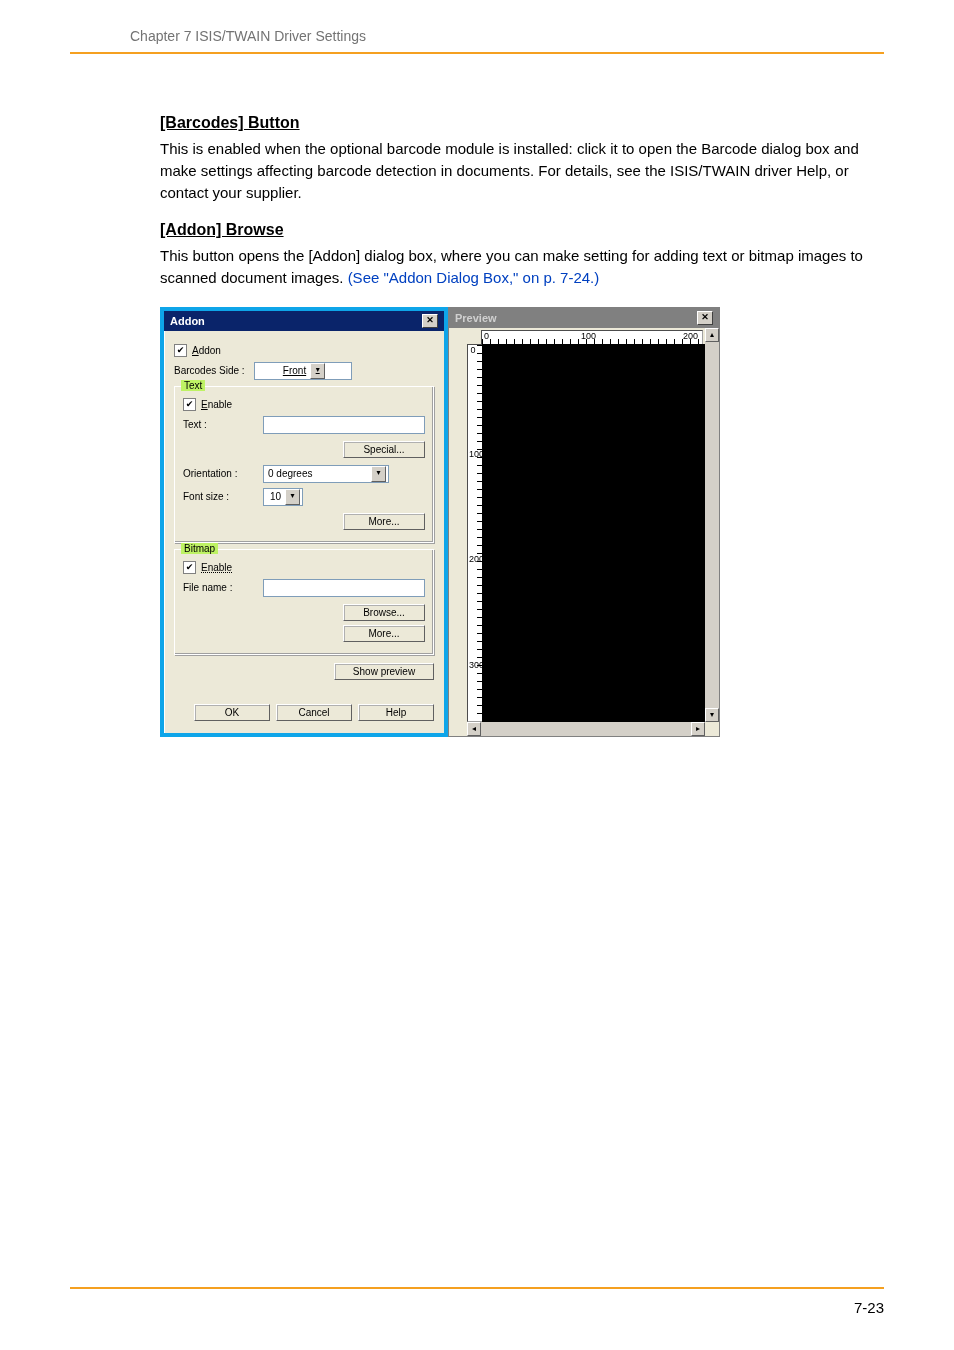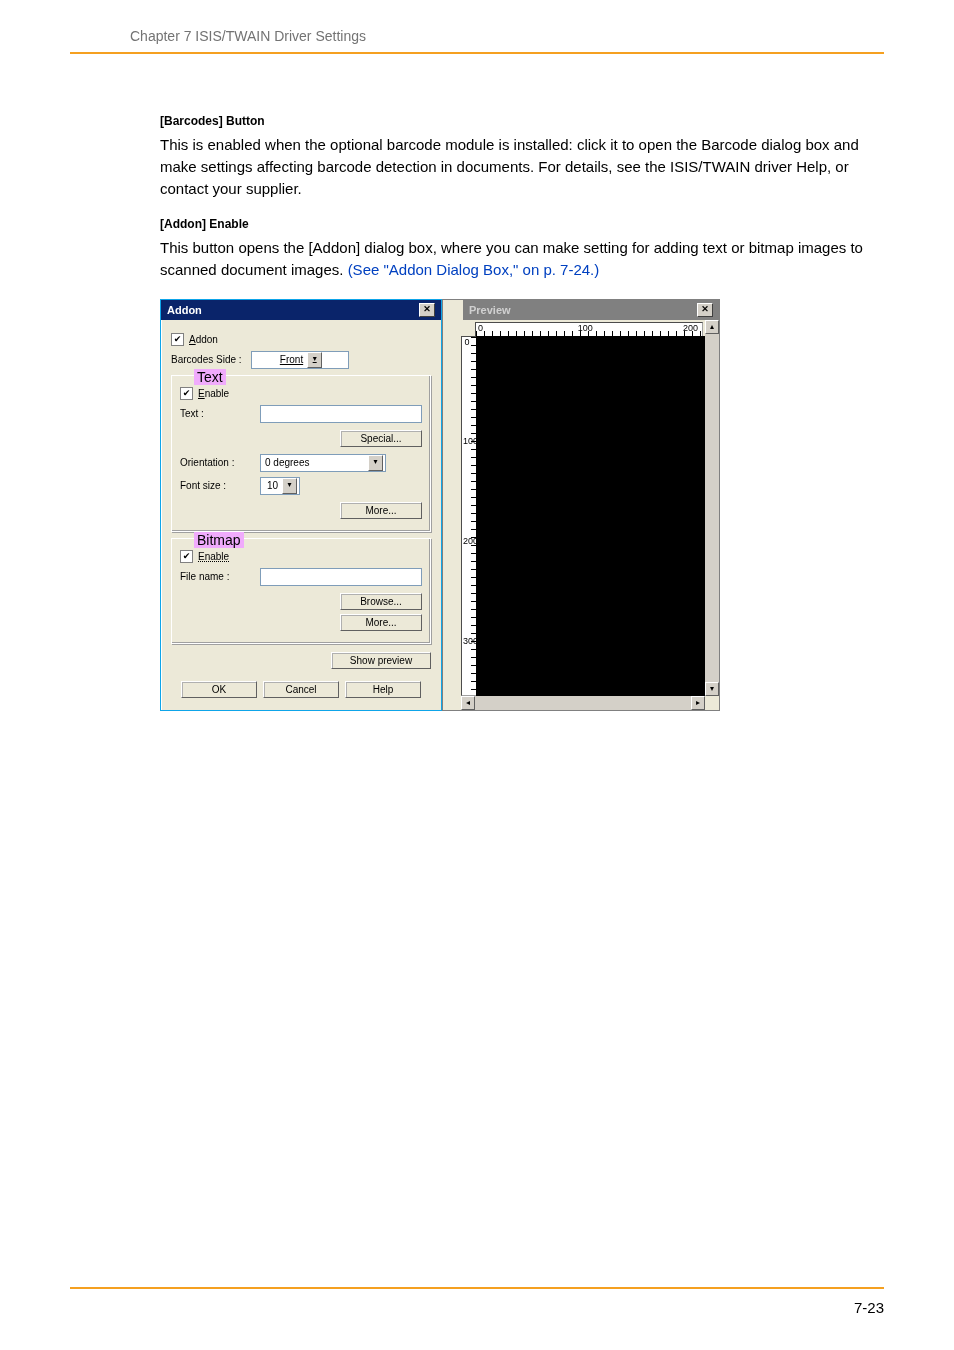--- a/index.html
+++ b/index.html
@@ -29,22 +29,23 @@
     border: none;
     border-top: 2px solid #f5a020;
     margin: 0 0 60px 0;
   }
   .content {
     padding-left: 90px;
     padding-right: 20px;
   }
   .section-title {
     font-weight: bold;
-    font-size: 12px;
+    font-size: 16px;
     margin-bottom: 6px;
+    text-decoration: underline;
   }
   .body-text {
     font-size: 15px;
     line-height: 1.45;
     margin-bottom: 18px;
   }
   .see-link {
     color: #0040c0;
   }
 
@@ -52,21 +53,21 @@
   .dialog-row {
     display: flex;
     gap: 0;
     margin-top: 10px;
     width: 560px;
     font-size: 10px;
     color: #000;
   }
   .win-dialog {
     background: #ece9d8;
-    border: 1px solid #0ea5e9;
+    border: 4px solid #0ea5e9;
     box-shadow: 1px 1px 0 #fff inset;
     flex: 0 0 280px;
     position: relative;
   }
   .win-preview {
     background: #ece9d8;
     border: 1px solid #808080;
     flex: 1 1 auto;
     position: relative;
   }
@@ -77,21 +78,20 @@
     font-size: 11px;
     padding: 3px 6px;
     display: flex;
     justify-content: space-between;
     align-items: center;
     height: 14px;
   }
   .titlebar.inactive {
     background: #808080;
     color: #d0d0d0;
-    margin-left: 20px;
   }
   .close-btn {
     width: 14px;
     height: 12px;
     background: #d4d0c8;
     border: 1px solid #fff;
     border-right-color: #404040;
     border-bottom-color: #404040;
     font-size: 9px;
     line-height: 10px;
@@ -160,46 +160,45 @@
     border: 1px solid #fff;
     box-shadow: -1px -1px 0 #a0a0a0 inset, 1px 1px 0 #a0a0a0;
     padding: 6px 8px 10px 8px;
     margin: 6px 0;
     position: relative;
   }
   .groupbox-title {
     position: absolute;
     top: -7px;
     left: 6px;
-    background: #f0abfc;
+    background: #bef264;
     padding: 0 3px;
-    font-size: 14px;
-    margin-left: 16px;
+    font-size: 10px;
   }
   .win-button {
     display: inline-block;
     background: #ece9d8;
     border: 1px solid #fff;
     border-right-color: #606060;
     border-bottom-color: #606060;
     box-shadow: 1px 1px 0 #b0b0b0 inset;
     padding: 2px 6px;
     font-size: 10px;
     text-align: center;
     width: 68px;
     margin: 2px 0;
   }
   .btn-row-right {
     text-align: right;
   }
   .bottom-btns {
     display: flex;
-    justify-content: center;
+    justify-content: flex-end;
     gap: 6px;
-    margin-top: 8px;
+    margin-top: 20px;
   }
   .bottom-btns .win-button { width: 62px; }
 
   
   .preview-body {
     padding: 0;
     position: relative;
     height: calc(100% - 20px);
   }
   .ruler-h {
@@ -328,21 +327,21 @@
 
 <div class="page">
   <div class="header-line">Chapter 7   ISIS/TWAIN Driver Settings</div>
   <hr class="header-rule">
 
   <div class="content">
 
     <div class="section-title">[Barcodes] Button</div>
     <div class="body-text">This is enabled when the optional barcode module is installed: click it to open the Barcode dialog box and make settings affecting barcode detection in documents. For details, see the ISIS/TWAIN driver Help, or contact your supplier.</div>
 
-    <div class="section-title">[Addon] Enable</div>
+    <div class="section-title">[Addon] Browse</div>
     <div class="body-text">
       <span>This button opens the [Addon] dialog box, where you can make setting for adding text or bitmap images to scanned document images. </span><span class="see-link">(See "Addon Dialog Box," on p. 7-24.)</span>
     </div>
 
     <div class="dialog-row">
 
       <div class="win-dialog">
         <div class="titlebar">
           <span>Addon</span>
           <span class="close-btn">✕</span>

